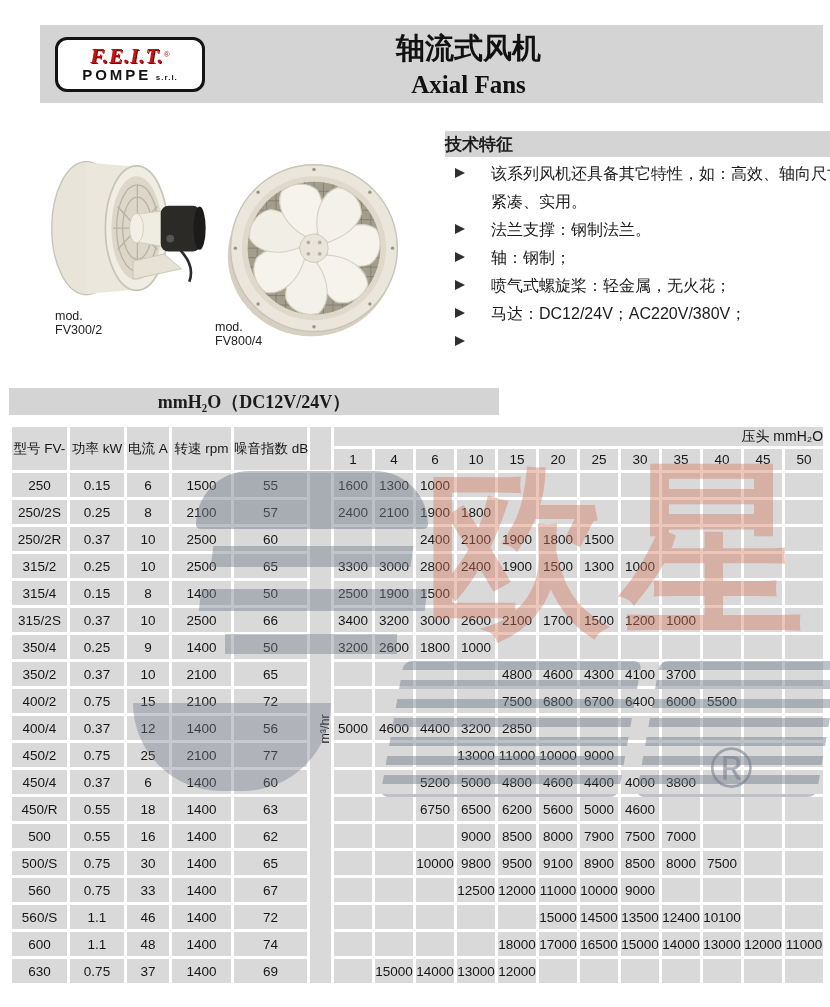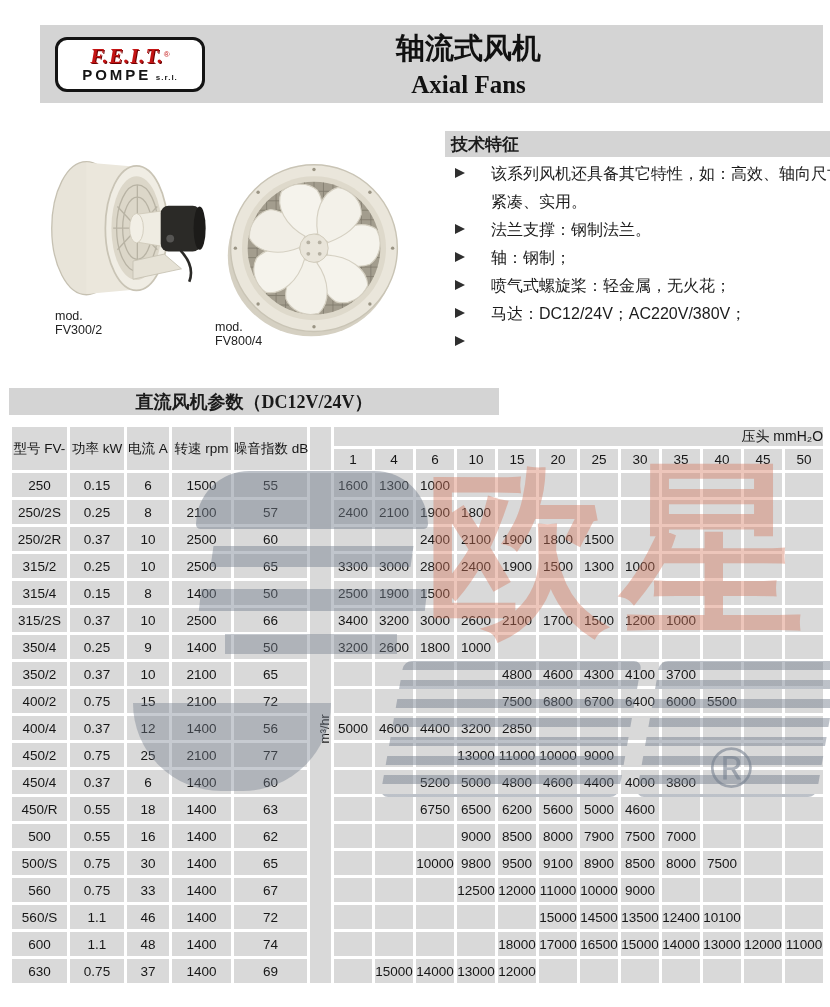--- a/index.html
+++ b/index.html
@@ -20,21 +20,21 @@
   .banner-titles { position:absolute; left:0; top:4px; width:100%; text-align:center; transform:translateX(37px); }
   .title-zh { font-family:"Liberation Serif", serif; font-size:29px; font-weight:bold; color:#111; }
   .title-en { font-family:"Liberation Serif", serif; font-size:25px; font-weight:bold; color:#111; margin-top:2px; }
 
   
   .fan { position:absolute; }
   .fan-label { position:absolute; font-size:12.5px; line-height:1.15; color:#222; }
 
   
   .features-bar { position:absolute; left:445px; top:128px; width:385px; height:26px; background:#d4d4d4;
-                  font-size:17px; font-weight:bold; padding:2px 0 0 6px; }
+                  font-size:17px; font-weight:bold; padding:2px 0 0 0; }
   .features-list { position:absolute; left:445px; top:157px; width:385px; height:195px; overflow:hidden; }
   .feature-item { display:flex; }
   .bullet-arrow { width:0; height:0; border-left:10px solid #2f2f2f; border-top:5.5px solid transparent;
                   border-bottom:5.5px solid transparent; margin:8px 0 0 10px; flex:none; }
   .feature-text { margin-left:26px; font-size:16px; line-height:28px; }
   .feature-line { white-space:nowrap; }
 
   
   .section-bar { position:absolute; left:9px; top:385px; width:490px; height:27px; background:#d4d4d4;
                  text-align:center; font-family:"Liberation Serif", serif; font-size:18px;
@@ -205,21 +205,21 @@
         <span class="bullet-arrow"></span>
         <div class="feature-text">
           <div class="feature-line">马达：DC12/24V；AC220V/380V；</div>
         </div>
       </div>
       <div class="feature-item">
         <span class="bullet-arrow"></span>
       </div>
     </div>
 
-  <div class="section-bar">直流风机参数（DC12V/24V）</div>
+  <div class="section-bar">mmH₂O（DC12V/24V）</div>
 
   <table class="spec-table">
     <colgroup>
       <col style="width:55px">
         <col style="width:54px">
         <col style="width:42px">
         <col style="width:59px">
         <col style="width:73px">
         <col style="width:21px">
       <col style="width:38px">

